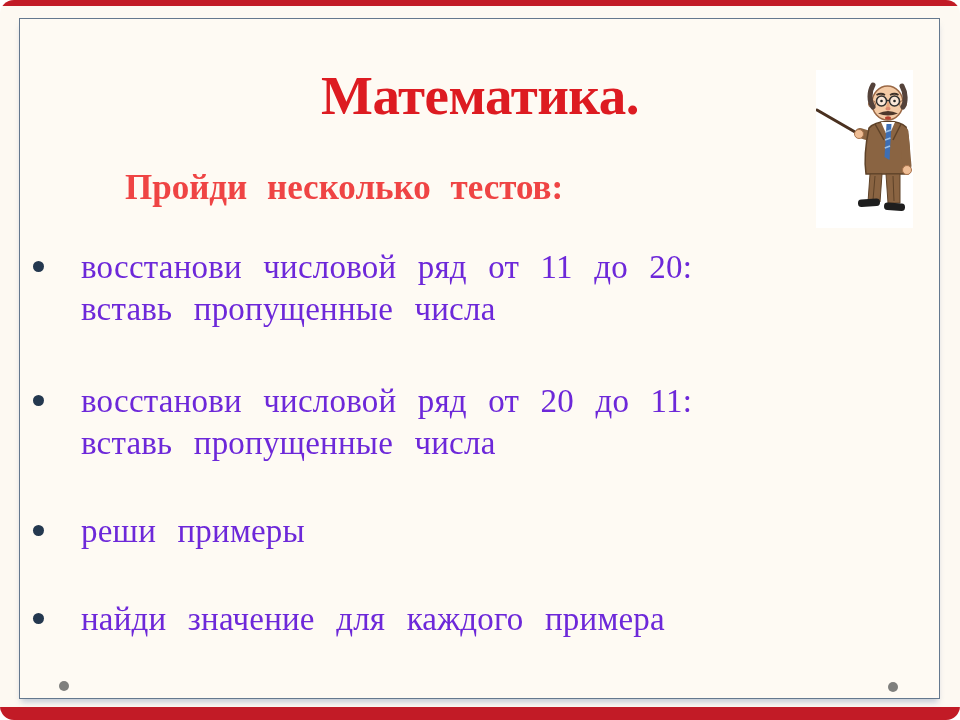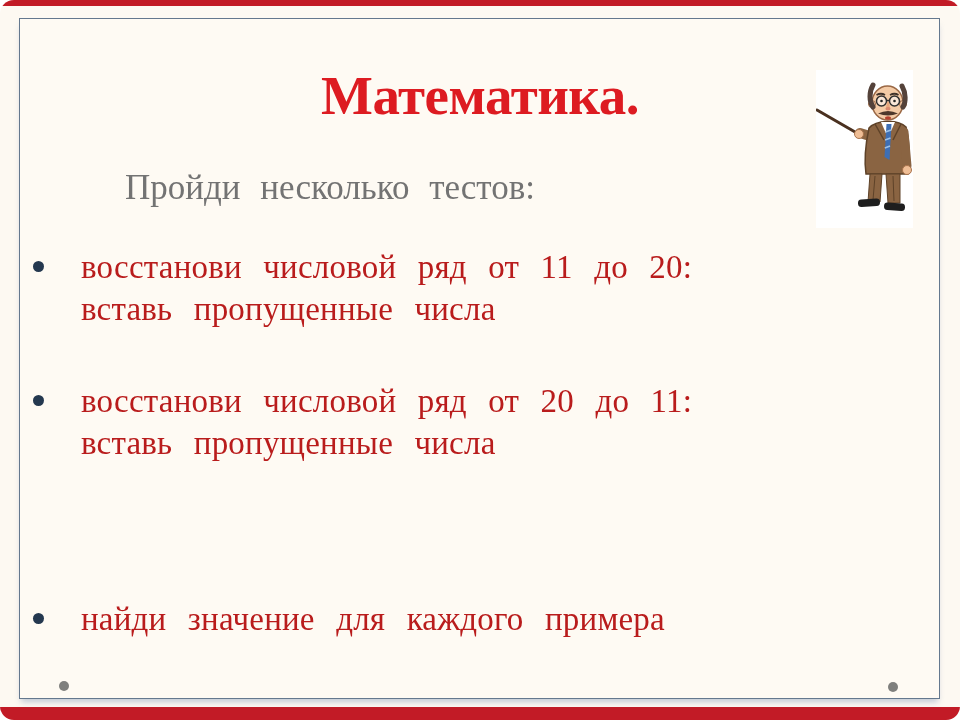--- a/index.html
+++ b/index.html
@@ -17,32 +17,32 @@
     border:1.5px solid #64788E; background:#FEFAF3;
     box-shadow:0 5px 6px -2px rgba(120,145,180,0.45);
   }
   .title {
     position:absolute; left:0; top:68px; width:960px;
     text-align:center; font-size:55px; line-height:55px; font-weight:bold;
     color:#DD1B21; letter-spacing:-0.5px;
   }
   .subtitle {
     position:absolute; left:125px; top:168px;
-    font-size:35px; line-height:40px; color:#737373; word-spacing:11px;
+    font-size:35px; line-height:40px; color:#ef4444; word-spacing:11px;font-weight:bold;
   }
   .bullet-row {
     position:absolute; left:30px; width:770px;
     display:flex; align-items:flex-start;
   }
   .bullet-row .dot {
     flex:0 0 auto; width:11px; height:11px; border-radius:50%;
     background:#24384F; margin:15px 37px 0 3px;
   }
   .bullet-text {
-    flex:1 1 auto; font-size:33px; line-height:42px; color:#b91c1c;
+    flex:1 1 auto; font-size:33px; line-height:42px; color:#6d28d9;
     word-spacing:13px; letter-spacing:0.2px;
   }
   .bullet-text .line { display:block; }
   .row-1 { top:246px; }
   .row-2 { top:380px;font-family:Liberation Serif, serif; }
   .row-3 { top:510px; }
   .row-4 { top:598px; }
   .clipart-box {
     position:absolute; left:816px; top:70px; width:97px; height:158px;
     background:#FFFFFF;
@@ -77,20 +77,26 @@
   </div>
 
   <div class="bullet-row row-2">
     <span class="dot"></span>
     <span class="bullet-text">
       <span class="line">восстанови  числовой  ряд  от  20  до 11:</span>
       <span class="line">вставь  пропущенные  числа</span>
     </span>
   </div>
 
+  <div class="bullet-row row-3">
+    <span class="dot"></span>
+    <span class="bullet-text">
+      <span class="line">реши  примеры</span>
+    </span>
+  </div>
 
   <div class="bullet-row row-4">
     <span class="dot"></span>
     <span class="bullet-text">
       <span class="line">найди  значение  для  каждого  примера</span>
     </span>
   </div>
 
   <div class="clipart-box">
     <svg width="97" height="158" viewBox="0 0 97 158" xmlns="http://www.w3.org/2000/svg">

